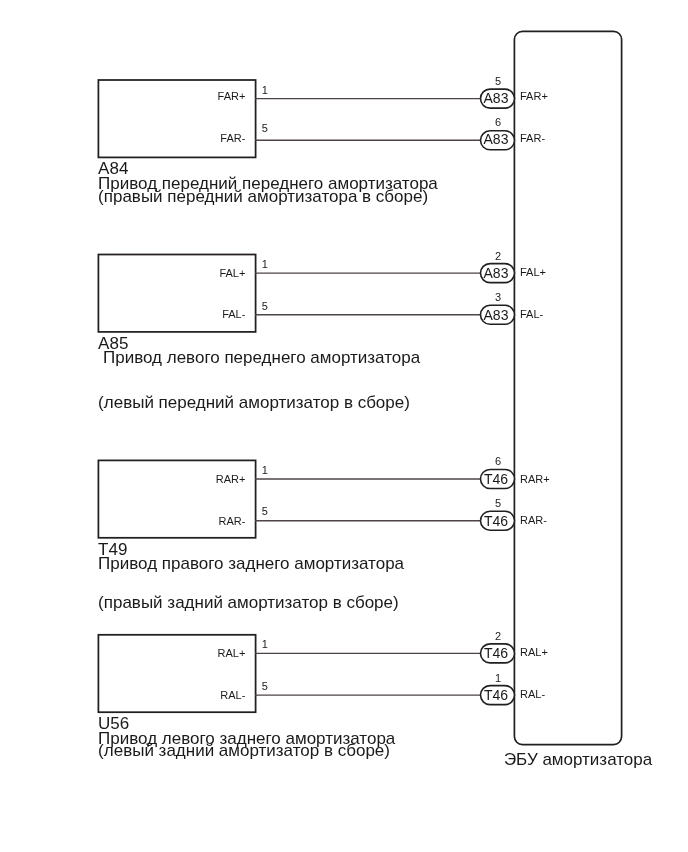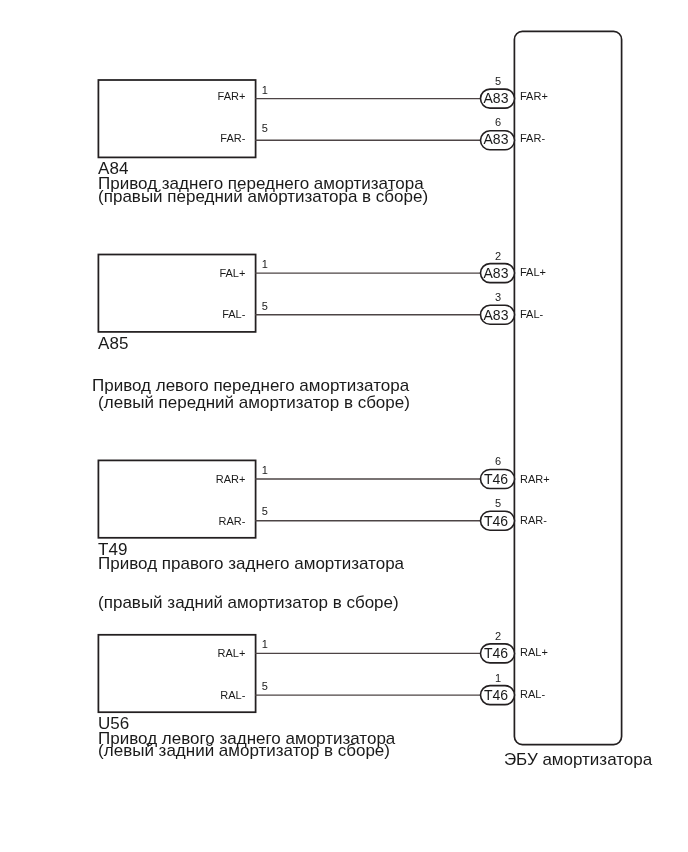--- a/index.html
+++ b/index.html
@@ -72,34 +72,34 @@
       <div class="lbl pin-num" style="left:261.8px; top:83.6px;">1</div>
       <div class="lbl badge-txt" style="left:479px; top:91.6px; width:34px; text-align:center;">A83</div>
       <div class="lbl pin-num" style="left:481px; top:75px; width:34px; text-align:center;">5</div>
       <div class="lbl ecu-pin" style="left:520px; top:89.9px;">FAR+</div>
       <div class="lbl pin-name" style="left:125.4px; top:132.10000000000002px; width:120px; text-align:right;">FAR-</div>
       <div class="lbl pin-num" style="left:261.8px; top:122.30000000000001px;">5</div>
       <div class="lbl badge-txt" style="left:479px; top:133.3px; width:34px; text-align:center;">A83</div>
       <div class="lbl pin-num" style="left:481px; top:116.10000000000002px; width:34px; text-align:center;">6</div>
       <div class="lbl ecu-pin" style="left:520px; top:131.60000000000002px;">FAR-</div>
       <div class="lbl desc" style="left:98.10000000000001px; top:162.1px;">A84</div>
-      <div class="lbl desc" style="left:98.10000000000001px; top:176.8px;">Привод заднего переднего амортизатора</div>
+      <div class="lbl desc" style="left:98.10000000000001px; top:176.8px;">Привод передний переднего амортизатора</div>
       <div class="lbl desc" style="left:98.10000000000001px; top:189.5px;">(правый передний амортизатора в сборе)</div>
       <div class="lbl pin-name" style="left:125.4px; top:266.5px; width:120px; text-align:right;">FAL+</div>
       <div class="lbl pin-num" style="left:261.8px; top:258.1px;">1</div>
       <div class="lbl badge-txt" style="left:479px; top:266.90000000000003px; width:34px; text-align:center;">A83</div>
       <div class="lbl pin-num" style="left:481px; top:249.50000000000003px; width:34px; text-align:center;">2</div>
       <div class="lbl ecu-pin" style="left:520px; top:266px;">FAL+</div>
       <div class="lbl pin-name" style="left:125.4px; top:308.2px; width:120px; text-align:right;">FAL-</div>
       <div class="lbl pin-num" style="left:261.8px; top:299.8px;">5</div>
       <div class="lbl badge-txt" style="left:479px; top:308.6px; width:34px; text-align:center;">A83</div>
       <div class="lbl pin-num" style="left:481px; top:291.2px; width:34px; text-align:center;">3</div>
       <div class="lbl ecu-pin" style="left:520px; top:307.7px;">FAL-</div>
       <div class="lbl desc" style="left:98.10000000000001px; top:336.6px;">A85</div>
-      <div class="lbl desc" style="left:92px; top:351.3px;margin-top:28px;">Привод левого переднего амортизатора</div>
+      <div class="lbl desc" style="left:103px; top:351.3px;">Привод левого переднего амортизатора</div>
       <div class="lbl desc" style="left:98.10000000000001px; top:364px;margin-top:32px;">(левый передний амортизатор в сборе)</div>
       <div class="lbl pin-name" style="left:125.4px; top:473px; width:120px; text-align:right;">RAR+</div>
       <div class="lbl pin-num" style="left:261.8px; top:464px;">1</div>
       <div class="lbl badge-txt" style="left:479px; top:473.1px; width:34px; text-align:center;">T46</div>
       <div class="lbl pin-num" style="left:481px; top:455.4px; width:34px; text-align:center;">6</div>
       <div class="lbl ecu-pin" style="left:520px; top:472.5px;">RAR+</div>
       <div class="lbl pin-name" style="left:125.4px; top:514.6999999999999px; width:120px; text-align:right;">RAR-</div>
       <div class="lbl pin-num" style="left:261.8px; top:505.29999999999995px;">5</div>
       <div class="lbl badge-txt" style="left:479px; top:514.7999999999998px; width:34px; text-align:center;">T46</div>
       <div class="lbl pin-num" style="left:481px; top:497.0999999999999px; width:34px; text-align:center;">5</div>

